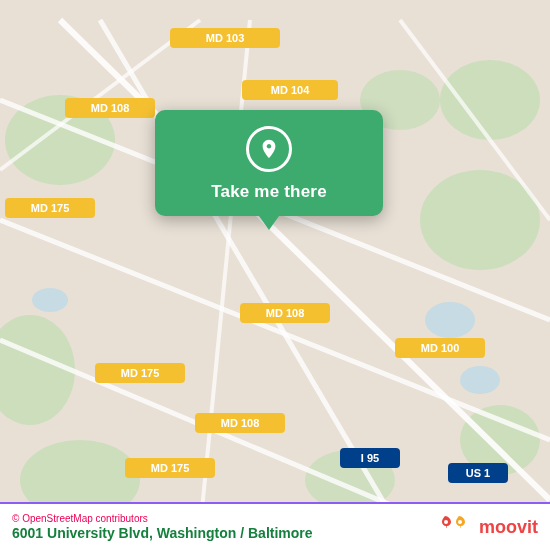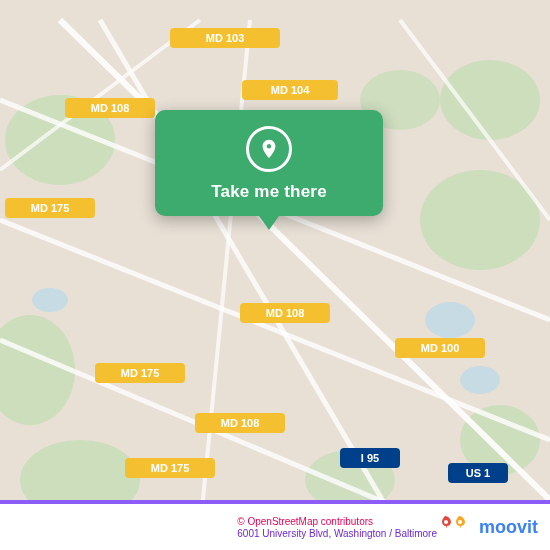--- a/index.html
+++ b/index.html
@@ -93,56 +93,56 @@
     
     #bottom-bar {
       position: absolute;
       bottom: 0;
       left: 0;
       width: 100%;
       background: white;
       padding: 8px 12px 8px 12px;
       display: flex;
       align-items: center;
-      justify-content: flex-end;
-      border-top: 4px solid #8b5cf6;
+      justify-content: space-between;
+      border-top: 2px solid #8b5cf6;
       z-index: 20;
     }
 
     #bottom-left {
       display: flex;
       flex-direction: column;
     }
 
     #osm-credit {
       font-size: 10px;
       color: #555;
     }
 
     #osm-credit span {
       color: #e05;
     }
 
     #address-text {
-      font-size: 10px;
-      color: #6d28d9;
-      font-weight: 400;
+      font-size: 14px;
+      color: #15803d;
+      font-weight: 700;
       margin-top: 1px;
     }
 
     #moovit-logo {
       display: flex;
       align-items: center;
       gap: 4px;
     }
 
     #moovit-text {
       font-size: 18px;
       font-weight: bold;
-      color: #3b82f6;
+      color: #ef4444;
     }
   </style>
 </head>
 <body>
 
 <div id="map-container">
   <div id="map-bg"></div>
 
   <svg id="map-svg" viewBox="0 0 550 510">
 

